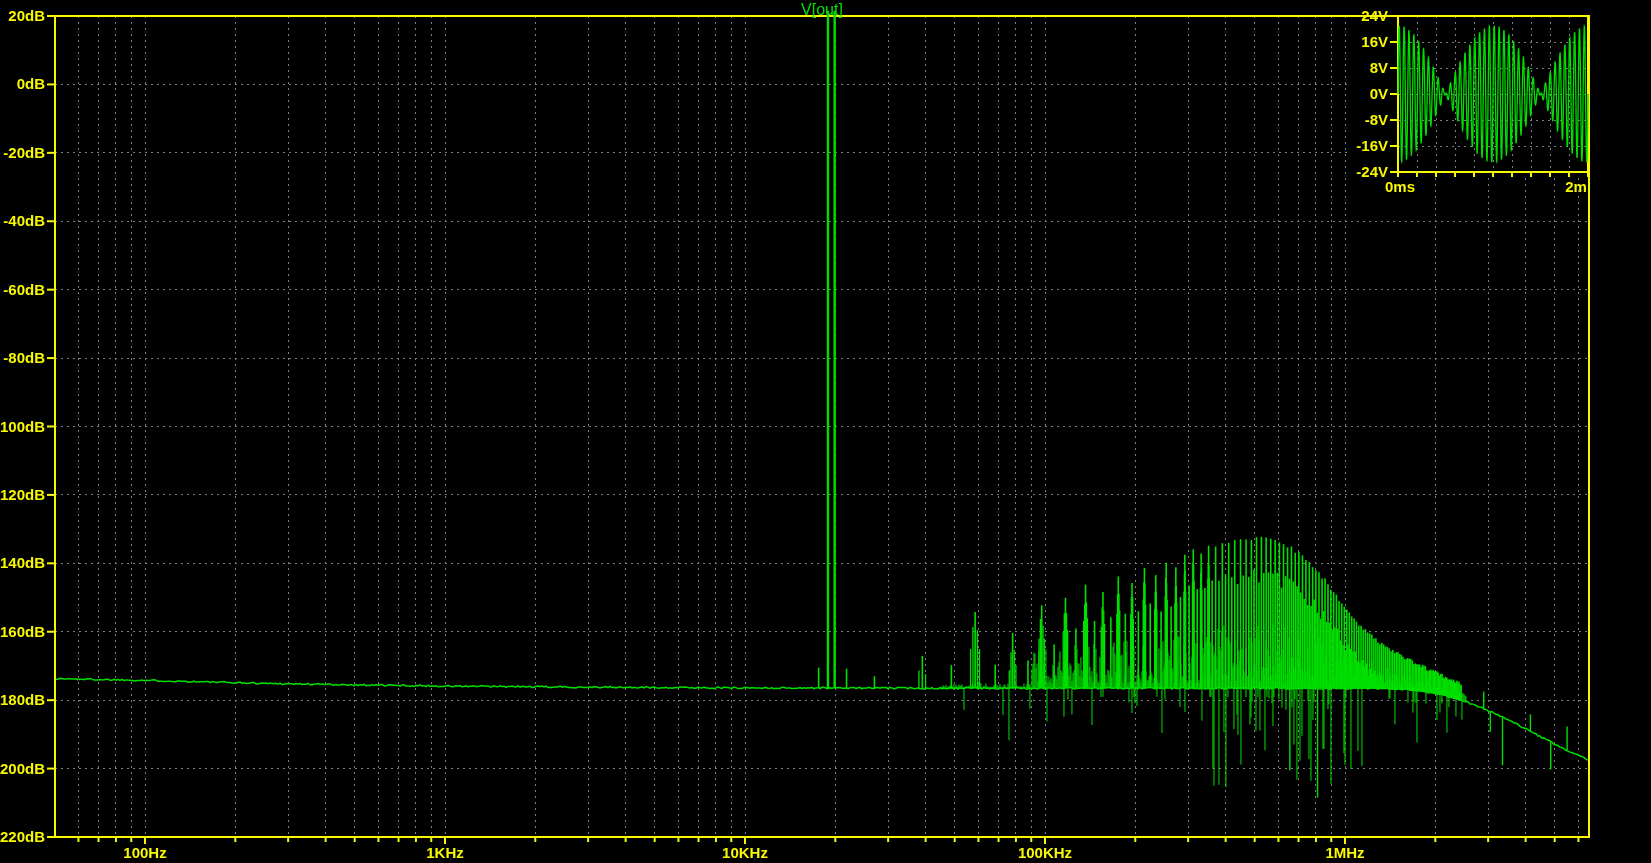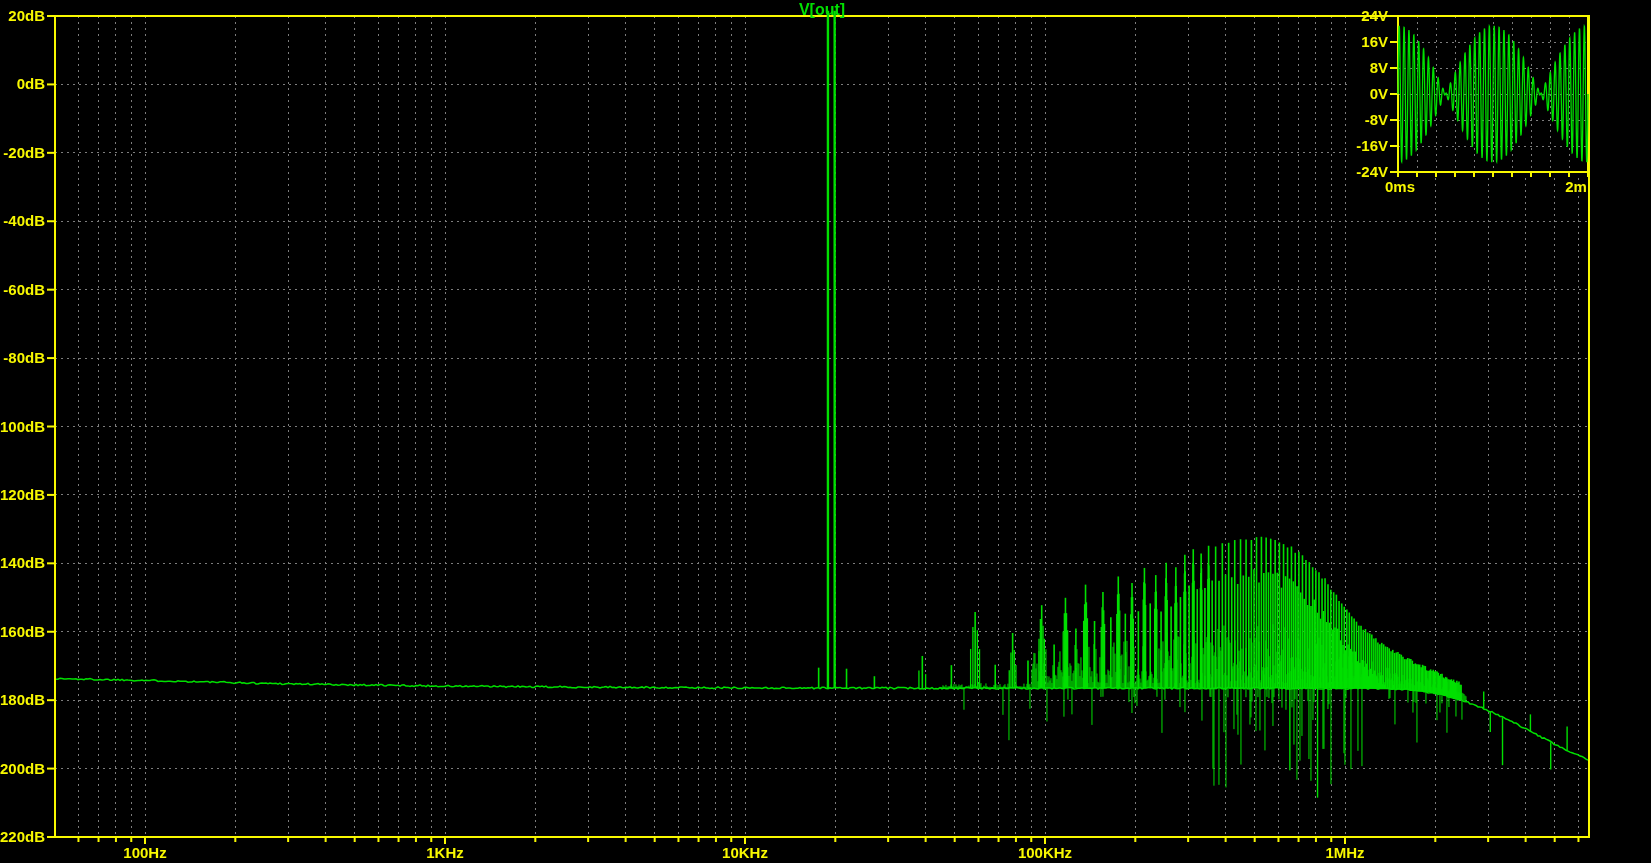--- a/index.html
+++ b/index.html
@@ -1,19 +1,19 @@
 <!DOCTYPE html>
 <html><head>
 <meta charset="utf-8">
 <style>
   html,body{margin:0;padding:0;background:#000;}
   .screen{position:relative;width:1651px;height:863px;background:#000;overflow:hidden;
           font-family:"Liberation Sans",sans-serif;}
   .plot-title{position:absolute;top:1px;left:822px;transform:translateX(-50%);
-              color:#00e000;font-weight:bold;font-size:16px;z-index:5;white-space:nowrap;}
+              color:#00e000;font-weight:normal;font-size:16px;z-index:5;white-space:nowrap;}
   svg{position:absolute;left:0;top:0;}
   svg text{font-family:"Liberation Sans",sans-serif;font-weight:bold;}
 </style>
 </head>
 <body>
 
 <div class="screen">
   <div class="plot-title">V[out]</div>
   <svg id="plot" width="1651" height="863">
       <g stroke="#7d7d7d" stroke-width="1" stroke-dasharray="2 4" shape-rendering="crispEdges">

